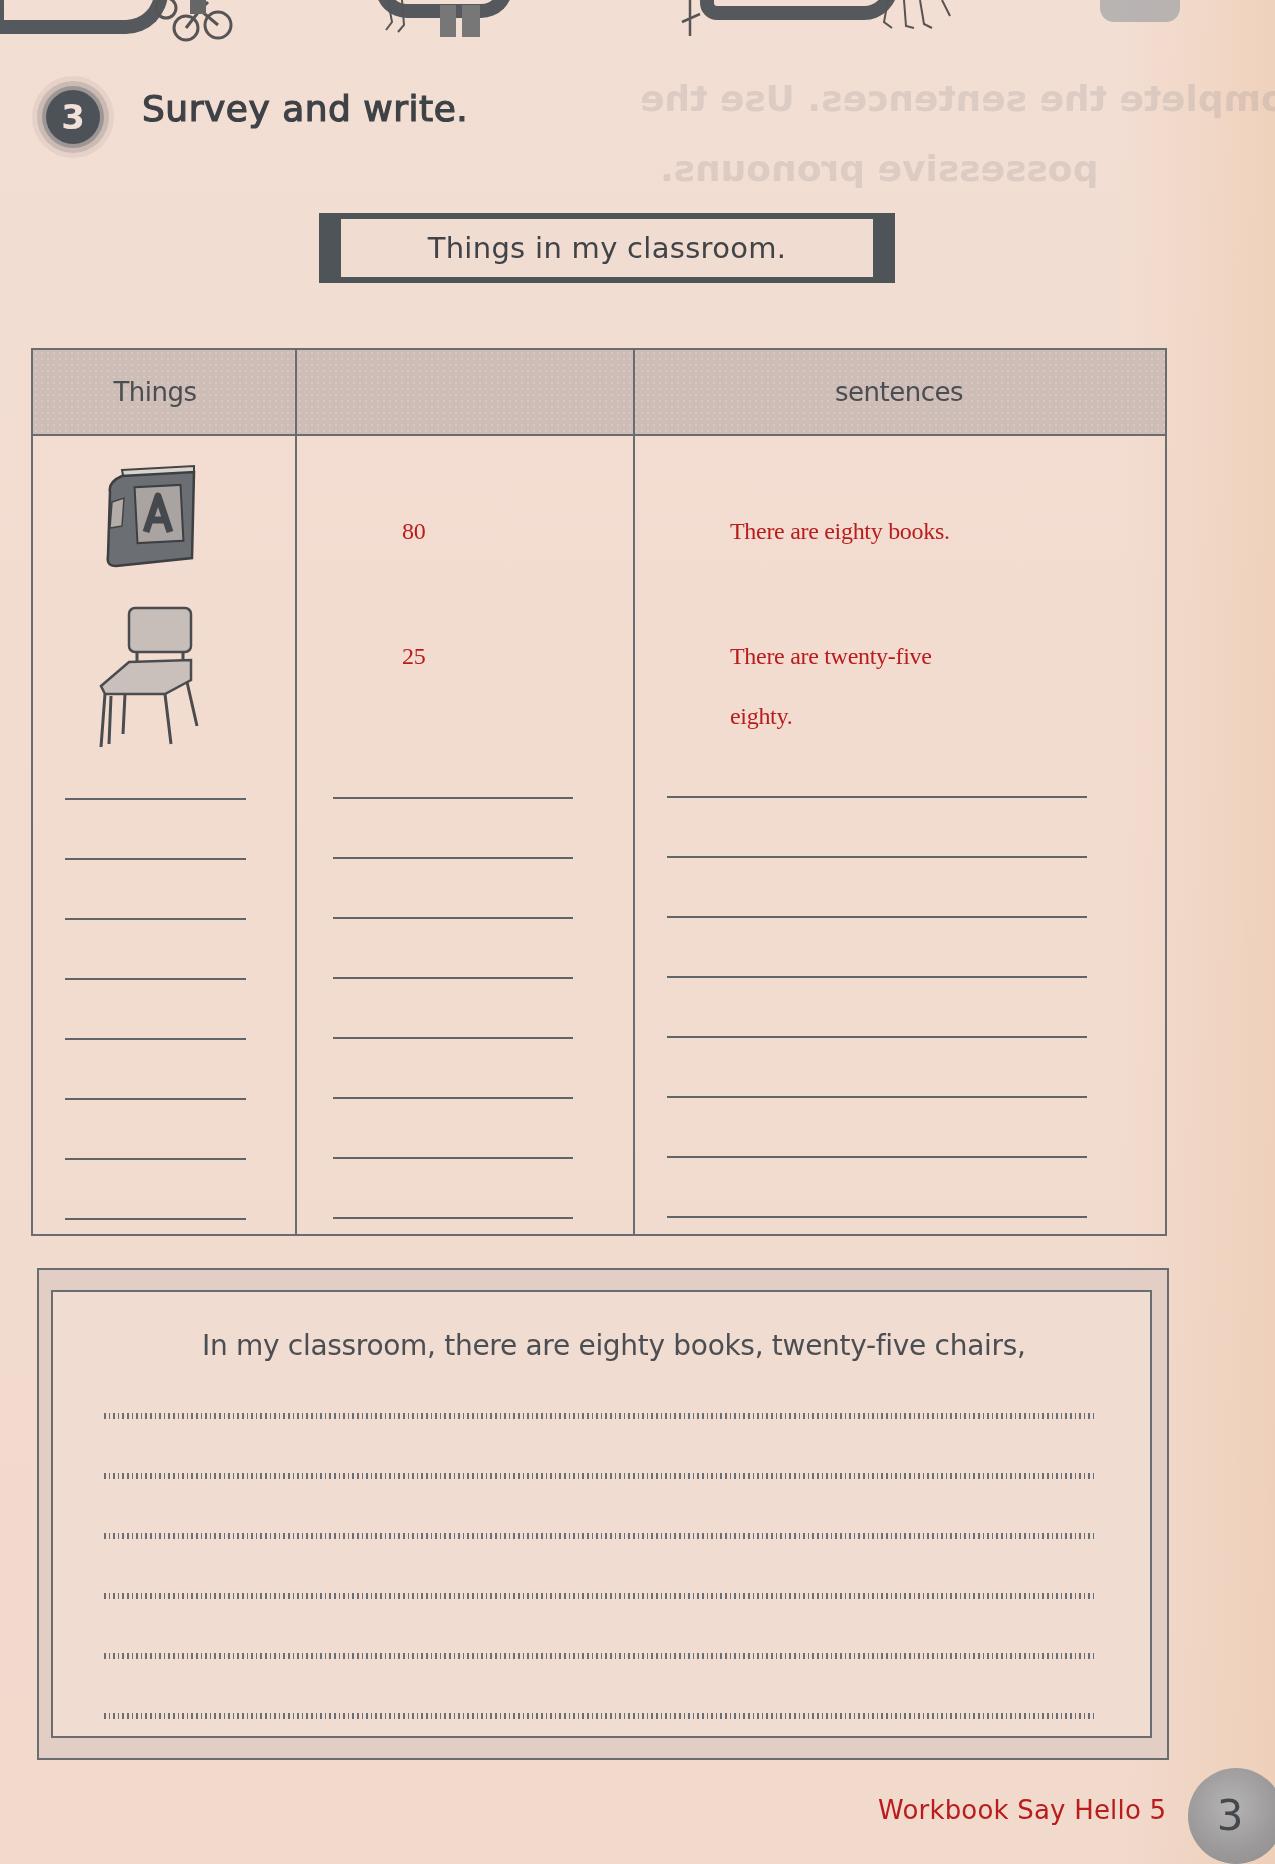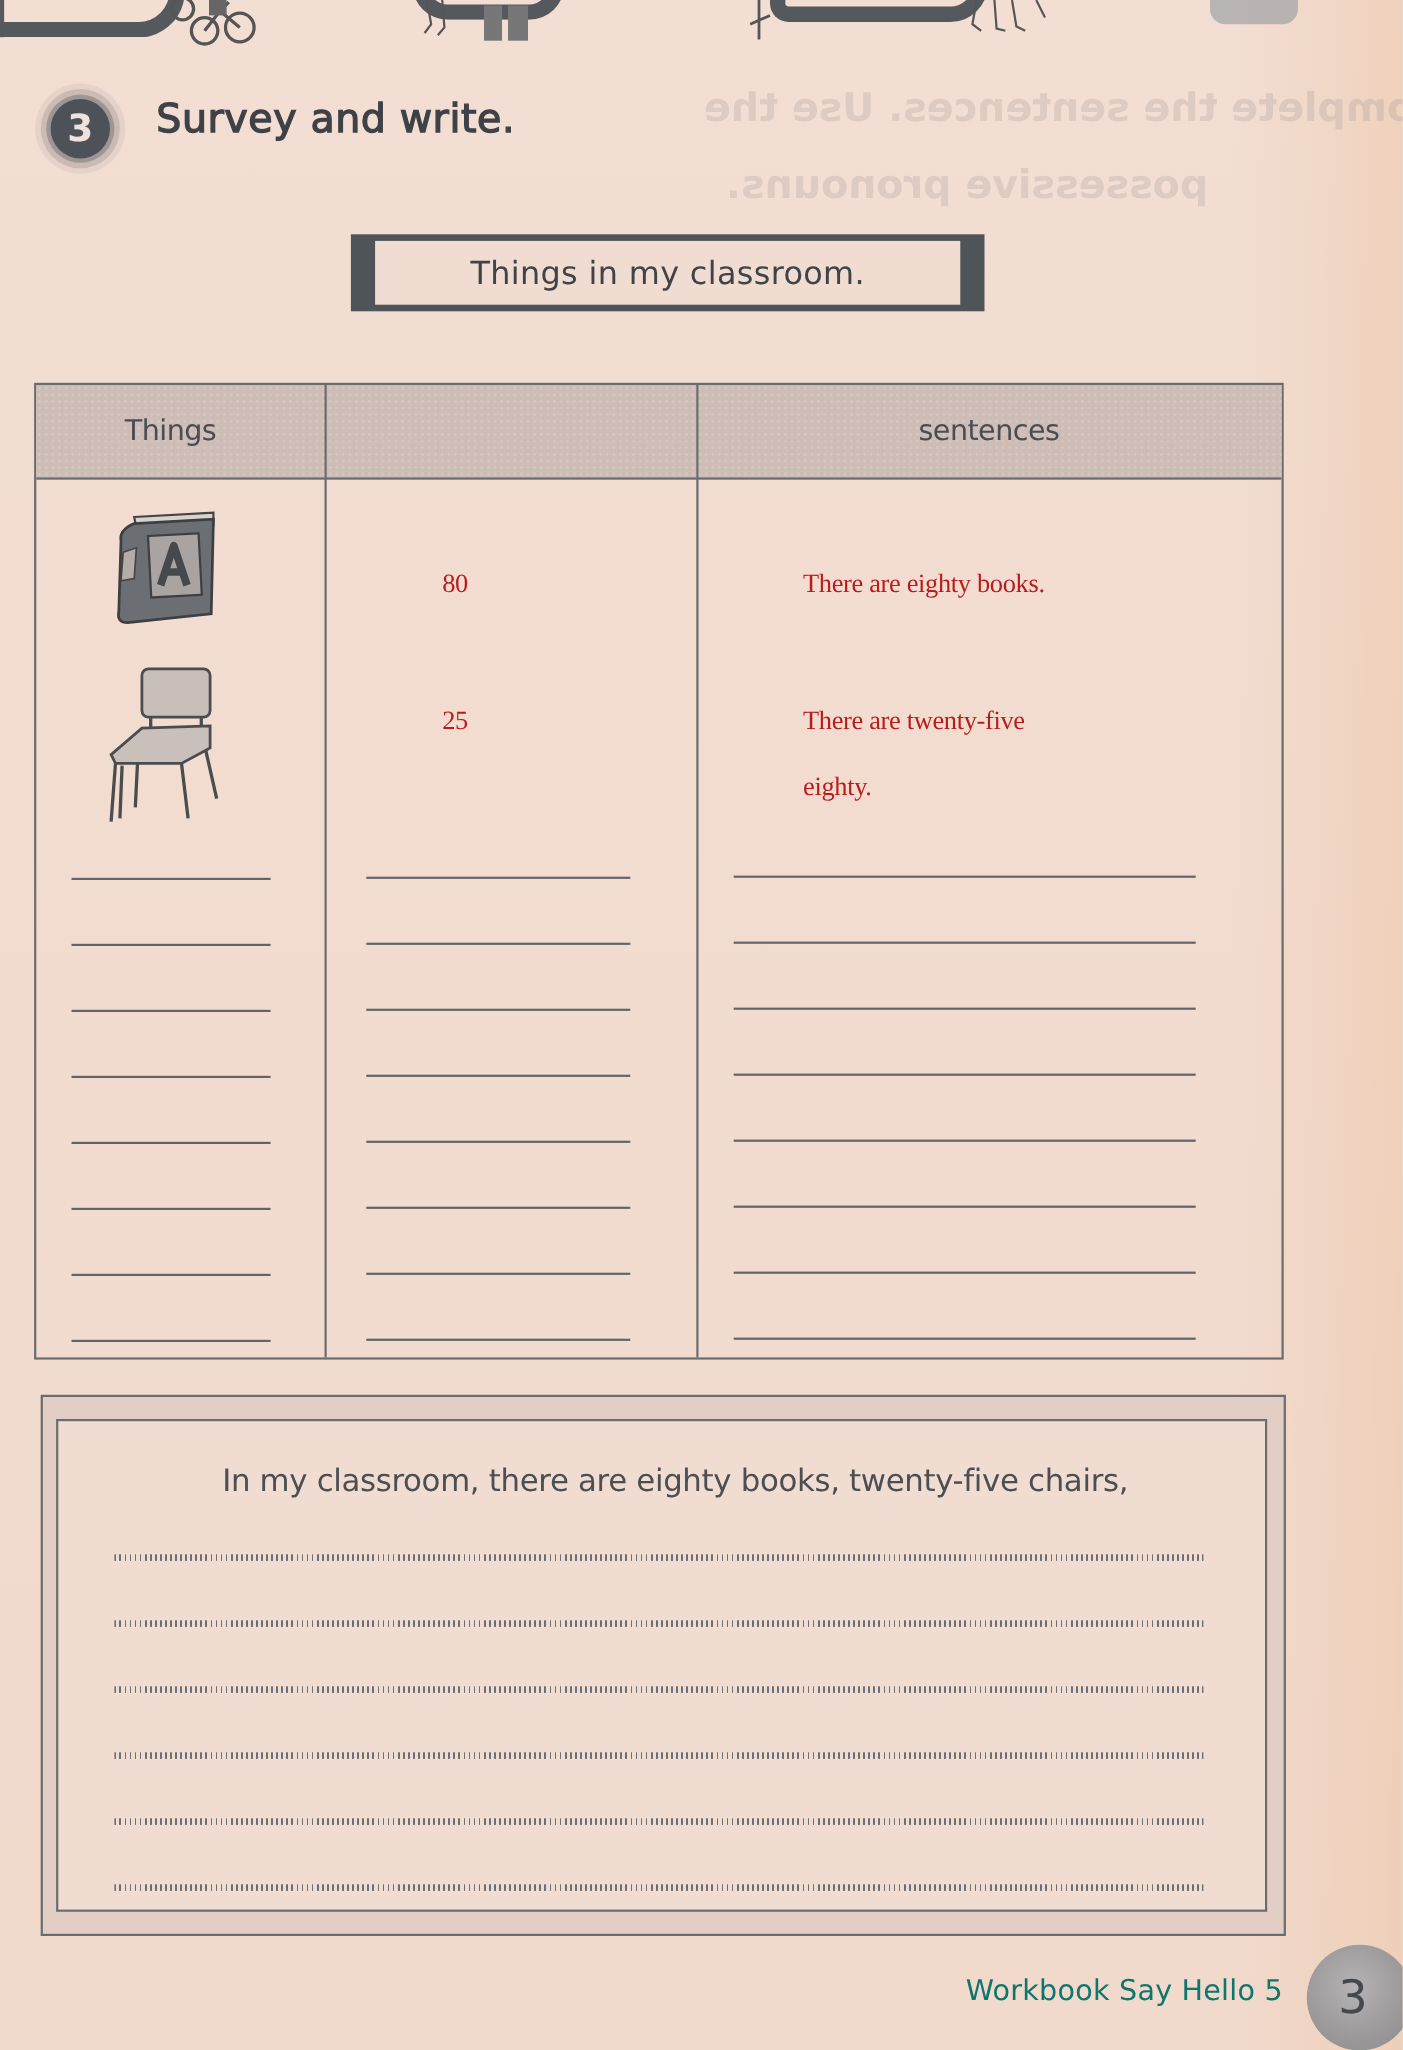--- a/index.html
+++ b/index.html
@@ -168,21 +168,21 @@
     }
     .dot-line {
       position: absolute; left: 104px; width: 990px; height: 6px;
       background-image: repeating-linear-gradient(90deg, #6b6e72 0 1.6px, transparent 1.6px 4.6px);
     }
 
     
     .footer-text {
       left: 878px; top: 1795px;
       font-family: "DejaVu Sans", sans-serif;
-      font-size: 26px; color: #0f766e;
+      font-size: 26px; color: #b91c1c;
       letter-spacing: 0.2px;
     }
     .page-disc {
       left: 1188px; top: 1768px; width: 96px; height: 96px;
       border-radius: 50%;
       background: radial-gradient(circle at 45% 40%, #b5b3b3 0%, #9a9898 60%, #8d8b8b 100%);
     }
     .page-num {
       left: 1188px; top: 1768px; width: 96px; height: 96px;
       line-height: 96px; text-align: center;

